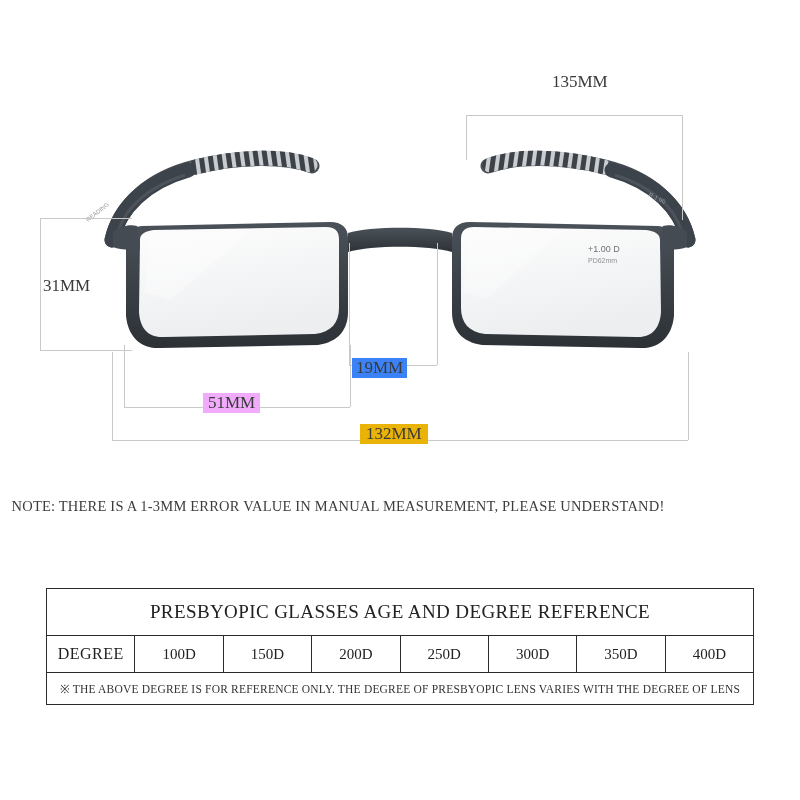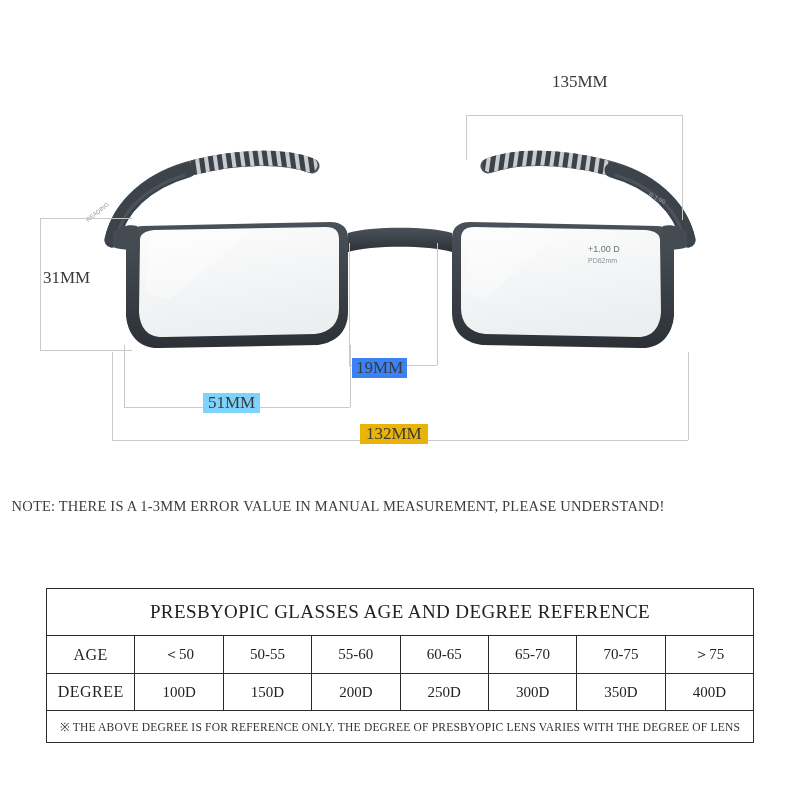--- a/index.html
+++ b/index.html
@@ -200,55 +200,45 @@
   </svg>
 
   <div class="dim-line v" style="left:466px; top:115px; height:45px;"></div>
   <div class="dim-line v" style="left:682px; top:115px; height:105px;"></div>
   <div class="dim-line h" style="left:466px; top:115px; width:216px;"></div>
   <div class="dim-label" style="left:552px; top:72px;">135MM</div>
 
   <div class="dim-line h" style="left:40px; top:218px; width:92px;"></div>
   <div class="dim-line h" style="left:40px; top:350px; width:92px;"></div>
   <div class="dim-line v" style="left:40px; top:218px; height:132px;"></div>
-  <div class="dim-label" style="left:43px; top:268px;">31MM</div>
+  <div class="dim-label" style="left:43px; top:276px;">31MM</div>
 
   <div class="dim-line v" style="left:349px; top:243px; height:122px;"></div>
   <div class="dim-line v" style="left:437px; top:243px; height:122px;"></div>
   <div class="dim-line h" style="left:349px; top:365px; width:88px;"></div>
   <div class="dim-label" style="left:352px; top:358px; background:#3b82f6; padding:0 4px;">19MM</div>
 
   <div class="dim-line v" style="left:124px; top:345px; height:62px;"></div>
   <div class="dim-line v" style="left:350px; top:345px; height:62px;"></div>
   <div class="dim-line h" style="left:124px; top:407px; width:226px;"></div>
-  <div class="dim-label" style="left:203px; top:393px; background:#7dd3fc; padding:0 5px;">51MM</div>
+  <div class="dim-label" style="left:203px; top:393px; background:#f0abfc; padding:0 5px;">51MM</div>
 
   <div class="dim-line v" style="left:112px; top:352px; height:88px;"></div>
   <div class="dim-line v" style="left:688px; top:352px; height:88px;"></div>
   <div class="dim-line h" style="left:112px; top:440px; width:576px;"></div>
   <div class="dim-label" style="left:360px; top:424px; background:#eab308; padding:0 6px;">132MM</div>
 </div>
 
 <div id="note">NOTE: THERE IS A 1-3MM ERROR VALUE IN MANUAL MEASUREMENT, PLEASE UNDERSTAND!</div>
 
 <div id="table-wrap">
   <table>
     <tbody>
         <tr>
       <td class="tbl-title" colspan="8">PRESBYOPIC GLASSES AGE AND DEGREE REFERENCE</td>
-    </tr>
-    <tr>
-      <td class="rowhead">AGE</td>
-      <td>＜50</td>
-      <td>50-55</td>
-      <td>55-60</td>
-      <td>60-65</td>
-      <td>65-70</td>
-      <td>70-75</td>
-      <td>＞75</td>
     </tr>
     <tr>
       <td class="rowhead">DEGREE</td>
       <td>100D</td>
       <td>150D</td>
       <td>200D</td>
       <td>250D</td>
       <td>300D</td>
       <td>350D</td>
       <td>400D</td>

